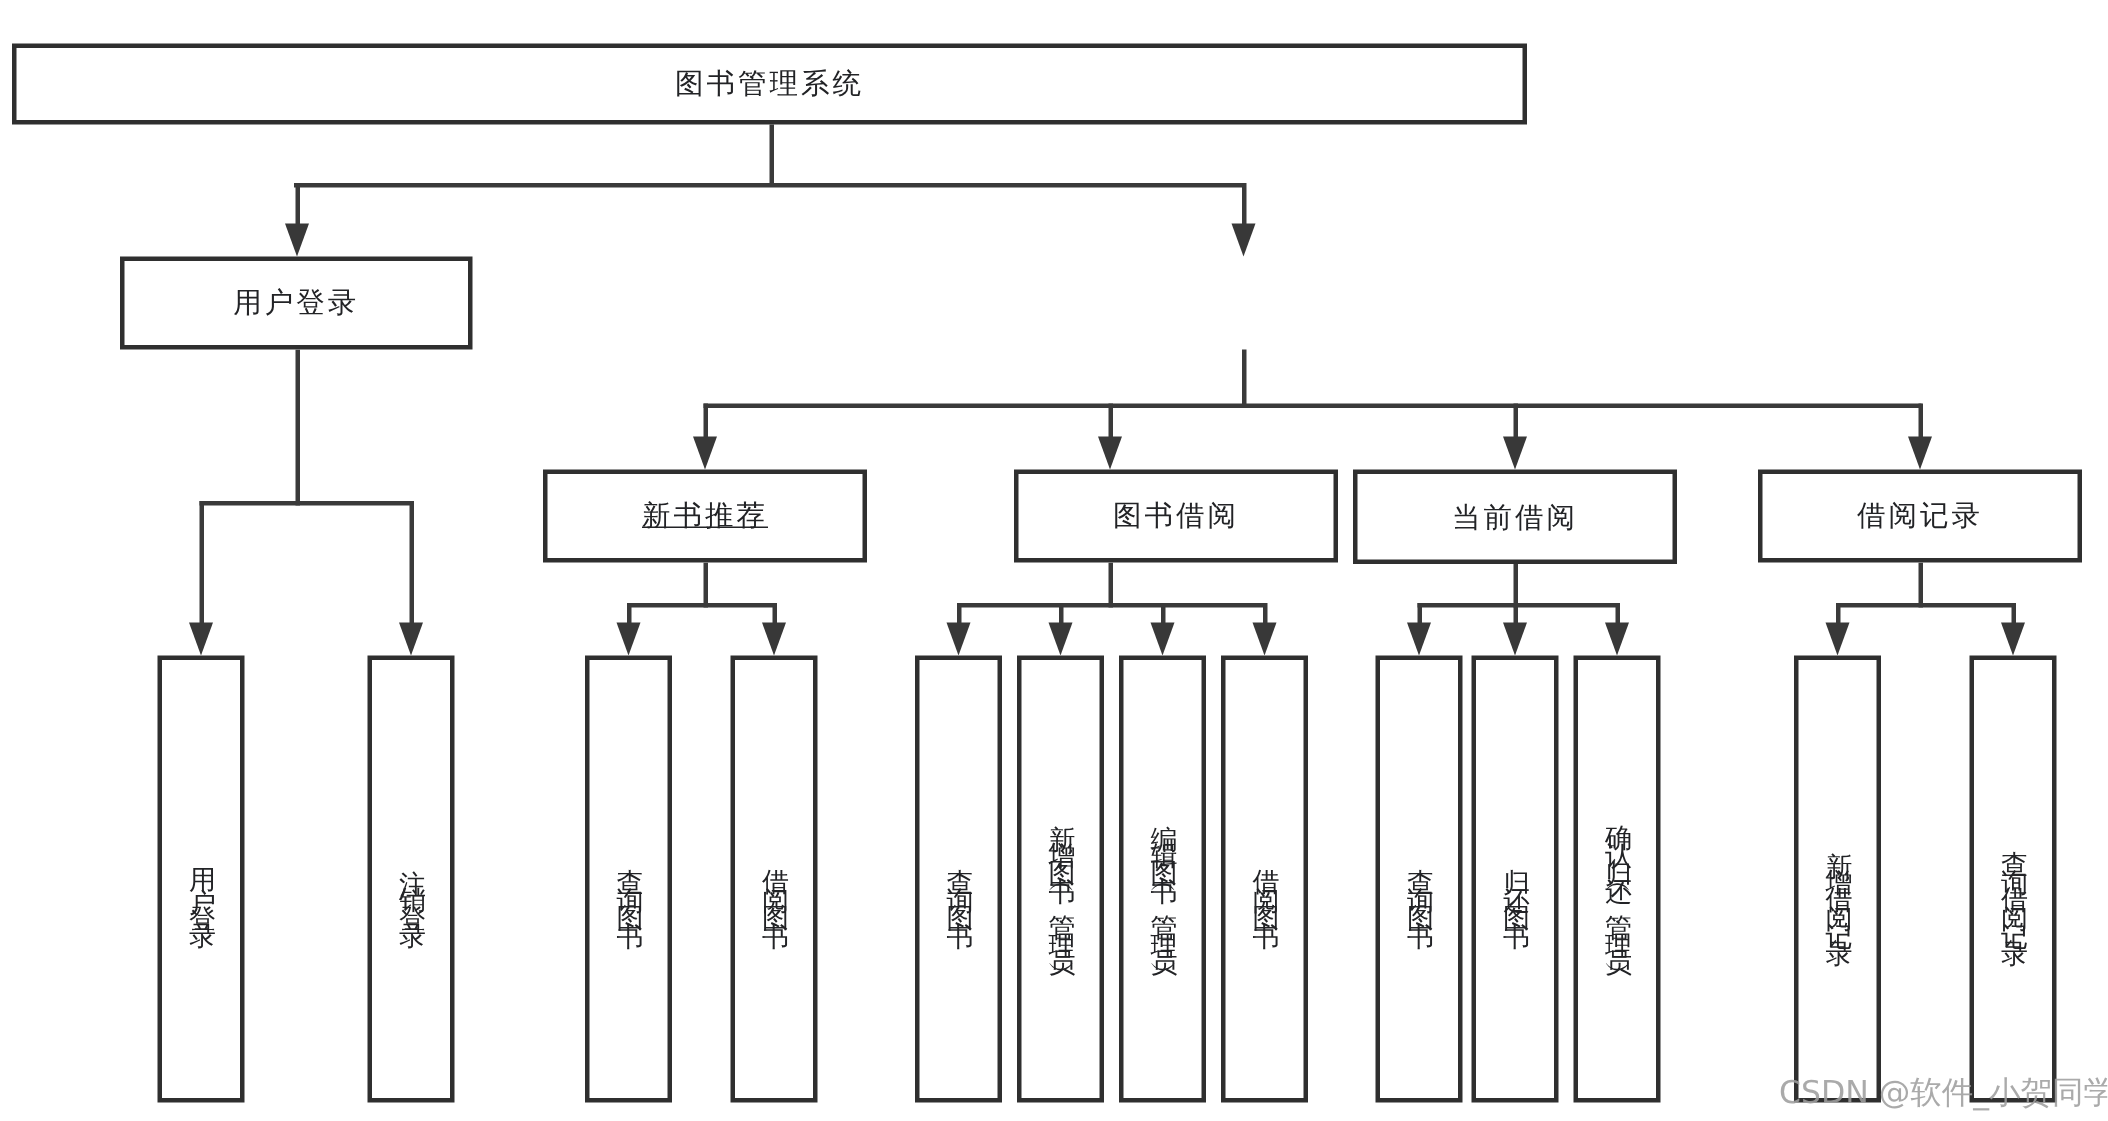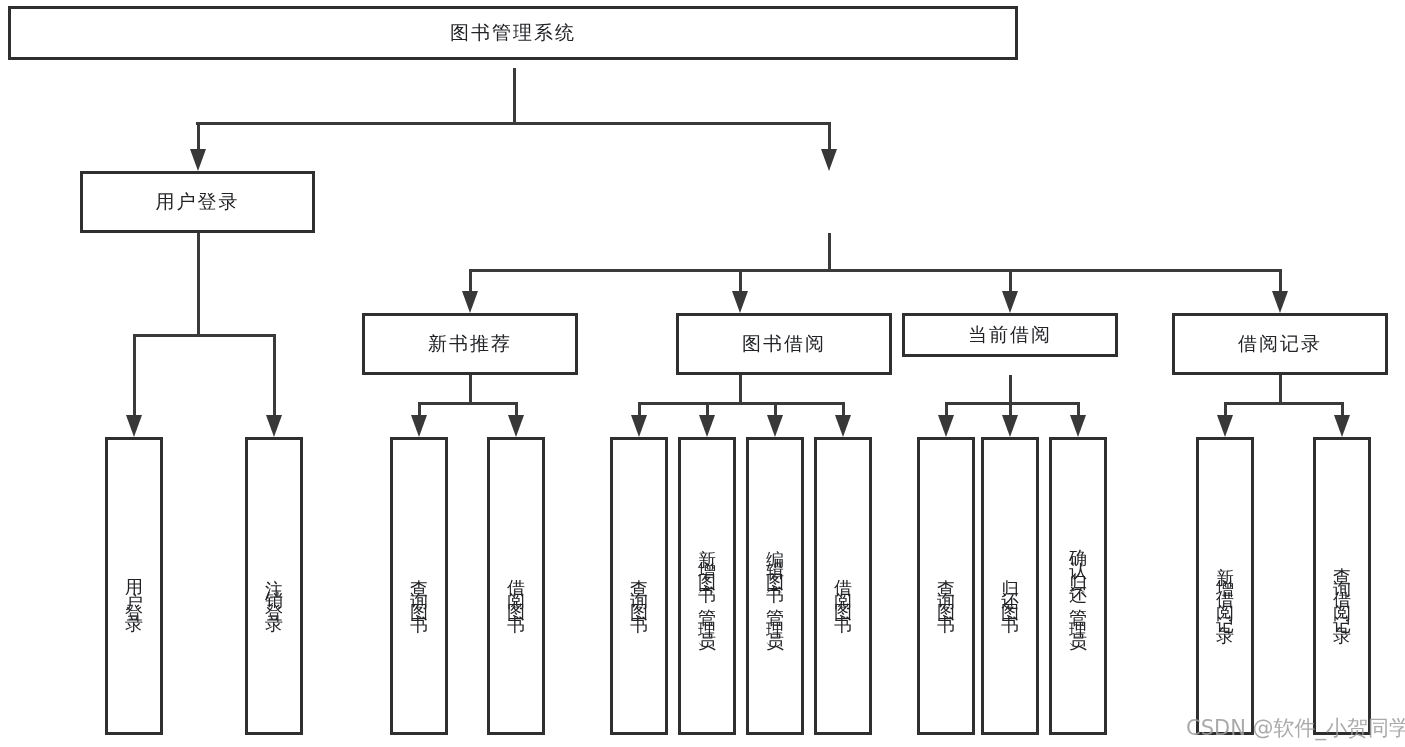--- a/index.html
+++ b/index.html
@@ -30,21 +30,21 @@
   .wm{
     position:absolute;left:1186px;top:714px;z-index:6;
     color:rgba(158,158,158,0.88);font-size:21px;white-space:nowrap;
   }
 </style>
 </head>
 <body>
 
 <div class="canvas">
 
-  <div class="box" style="left:8px;top:6px;width:1010px;height:54px;text-align:right;">图书管理系统</div>
+  <div class="box" style="left:8px;top:29px;width:1010px;height:54px;text-align:right;">图书管理系统</div>
 
   <div class="vl" style="left:513px;top:68px;height:56px;"></div>
   <div class="hl" style="left:196px;top:122px;width:634px;"></div>
   <div class="vl" style="left:197px;top:122px;height:29px;"></div>
   <div class="ah" style="left:190px;top:149px;"></div>
   <div class="vl" style="left:828px;top:122px;height:29px;"></div>
   <div class="ah" style="left:821px;top:149px;"></div>
 
   <div class="box" style="left:80px;top:171px;width:235px;height:62px;">用户登录</div>
 
@@ -59,23 +59,23 @@
   <div class="hl" style="left:469px;top:269px;width:812px;"></div>
   <div class="vl" style="left:469px;top:269px;height:25px;"></div>
   <div class="ah" style="left:462px;top:291px;"></div>
   <div class="vl" style="left:739px;top:269px;height:25px;"></div>
   <div class="ah" style="left:732px;top:291px;"></div>
   <div class="vl" style="left:1009px;top:269px;height:25px;"></div>
   <div class="ah" style="left:1002px;top:291px;"></div>
   <div class="vl" style="left:1279px;top:269px;height:25px;"></div>
   <div class="ah" style="left:1272px;top:291px;"></div>
 
-  <div class="box" style="left:362px;top:313px;width:216px;height:62px;">新书推荐</div>
+  <div class="box" style="left:362px;top:313px;width:216px;height:62px;text-decoration:underline;">新书推荐</div>
   <div class="box" style="left:632px;top:313px;width:216px;height:62px;margin-left:44px;">图书借阅</div>
-  <div class="box" style="left:902px;top:313px;width:216px;height:44px;">当前借阅</div>
+  <div class="box" style="left:902px;top:313px;width:216px;height:63px;">当前借阅</div>
   <div class="box" style="left:1172px;top:313px;width:216px;height:62px;">借阅记录</div>
 
   <div class="vl" style="left:469px;top:375px;height:30px;"></div>
   <div class="hl" style="left:418px;top:402px;width:100px;"></div>
   <div class="vl" style="left:418px;top:402px;height:16px;"></div>
   <div class="ah" style="left:411px;top:415px;"></div>
   <div class="vl" style="left:515px;top:402px;height:16px;"></div>
   <div class="ah" style="left:508px;top:415px;"></div>
 
   <div class="vl" style="left:739px;top:375px;height:30px;"></div>

